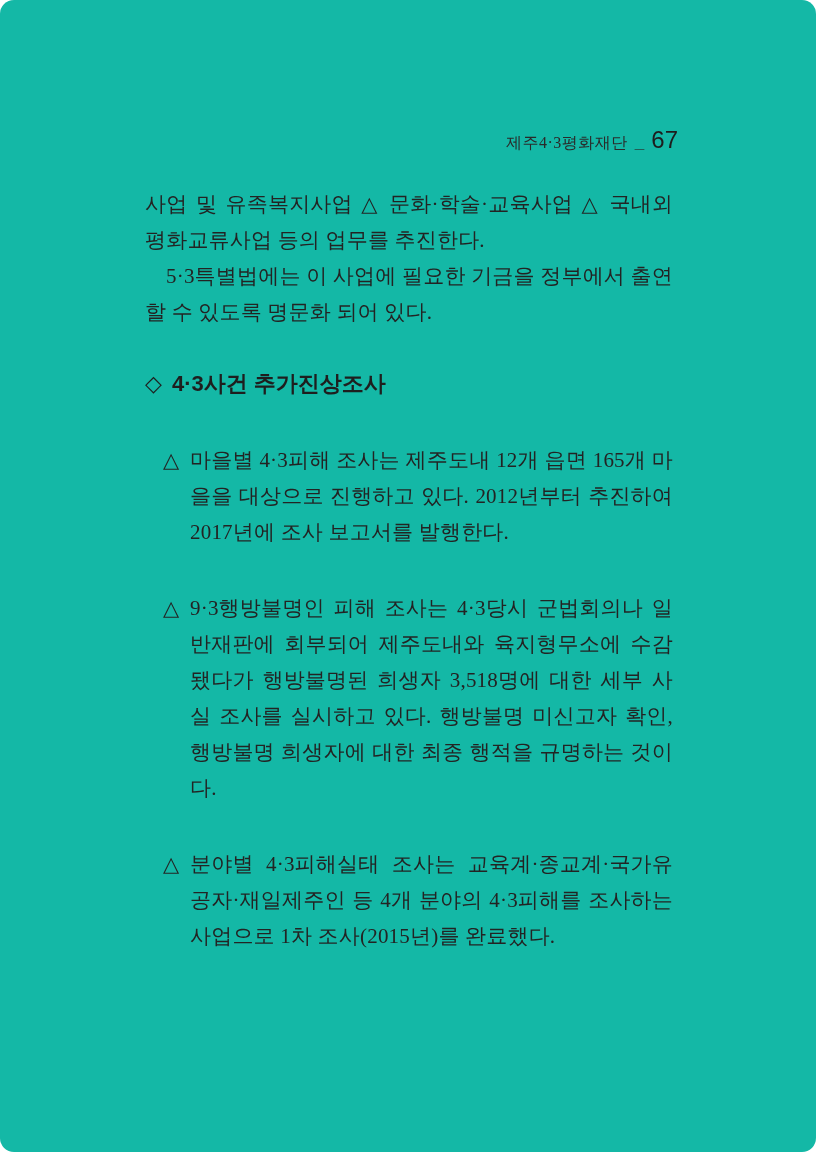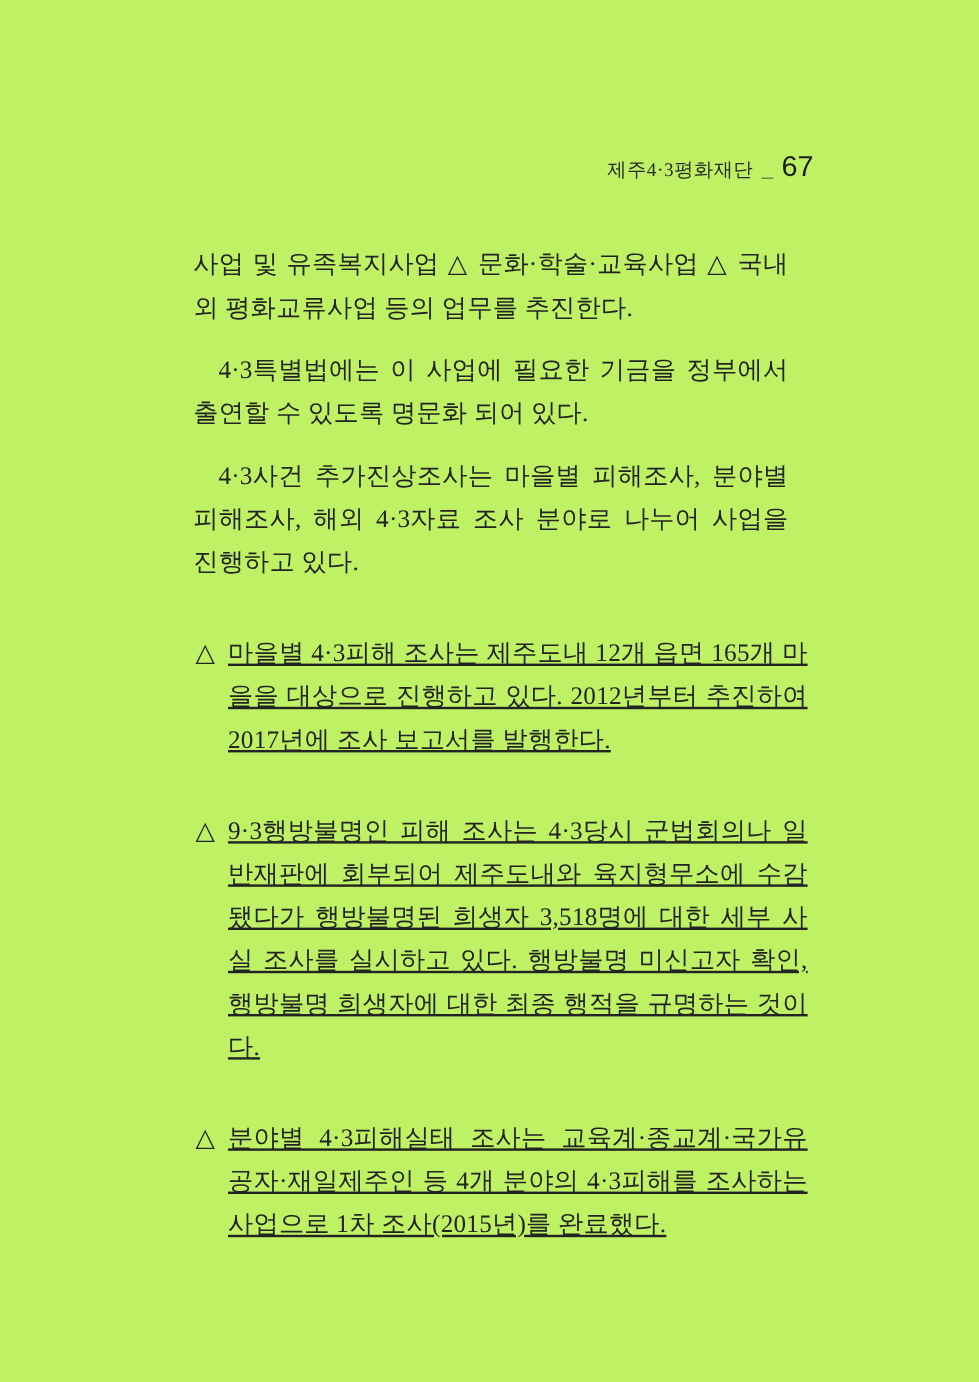--- a/index.html
+++ b/index.html
@@ -4,24 +4,25 @@
 <style>
   html, body {
     margin: 0;
     padding: 0;
     background: #ffffff;
   }
   .page {
     position: relative;
     width: 816px;
     height: 1152px;
-    background: #bef264;
+    background: #14b8a6;
     overflow: hidden;
     font-family: "Liberation Serif", "DejaVu Serif", serif;
     color: #232323;
+    border-radius: 14px;
   }
   .page-header {
     position: absolute;
     top: 126px;
     right: 138px;
     display: flex;
     align-items: baseline;
     gap: 7px;
     white-space: nowrap;
   }
@@ -46,21 +47,21 @@
     position: absolute;
     left: 145px;
     top: 186px;
     width: 528px;
     font-size: 21px;
     line-height: 36px;
     text-align: justify;
     letter-spacing: 0.2px;
   }
   .para {
-    margin: 16px;
+    margin: 0;
   }
   .para.indent {
     text-indent: 21px;
   }
   .section-heading {
     margin: 36px 0 4px 0;
     font-family: "Liberation Sans", "DejaVu Sans", sans-serif;
     font-weight: bold;
     font-size: 22px;
     line-height: 36px;
@@ -78,42 +79,43 @@
     margin-top: 40px;
   }
   .bullet-marker {
     position: absolute;
     left: 18px;
     top: 0;
     line-height: 36px;
   }
   .bullet-text {
     display: block;
-    text-decoration: underline;
   }
 </style>
 </head>
 <body>
 
 <div class="page">
 
   <div class="page-header">
     <span class="header-title">제주4·3평화재단</span>
     <span class="header-sep">_</span>
     <span class="header-page">67</span>
   </div>
 
   <div class="body-text">
 
     <p class="para">사업 및 유족복지사업 △ 문화·학술·교육사업 △ 국내외 평화교류사업 등의 업무를 추진한다.</p>
 
-    <p class="para indent">4·3특별법에는 이 사업에 필요한 기금을 정부에서 출연할 수 있도록 명문화 되어 있다.</p>
+    <p class="para indent">5·3특별법에는 이 사업에 필요한 기금을 정부에서 출연할 수 있도록 명문화 되어 있다.</p>
 
+    <h2 class="section-heading">
+      <span class="section-marker">◇</span><span>4·3사건 추가진상조사</span>
+    </h2>
 
-    <p class="para indent">4·3사건 추가진상조사는 마을별 피해조사, 분야별 피해조사, 해외 4·3자료 조사 분야로 나누어 사업을 진행하고 있다.</p>
 
     <div class="bullet-item">
       <span class="bullet-marker">△</span>
       <span class="bullet-text">마을별 4·3피해 조사는 제주도내 12개 읍면 165개 마을을 대상으로 진행하고 있다. 2012년부터 추진하여 2017년에 조사 보고서를 발행한다.</span>
     </div>
 
     <div class="bullet-item">
       <span class="bullet-marker">△</span>
       <span class="bullet-text">9·3행방불명인 피해 조사는 4·3당시 군법회의나 일반재판에 회부되어 제주도내와 육지형무소에 수감됐다가 행방불명된 희생자 3,518명에 대한 세부 사실 조사를 실시하고 있다. 행방불명 미신고자 확인, 행방불명 희생자에 대한 최종 행적을 규명하는 것이다.</span>
     </div>

